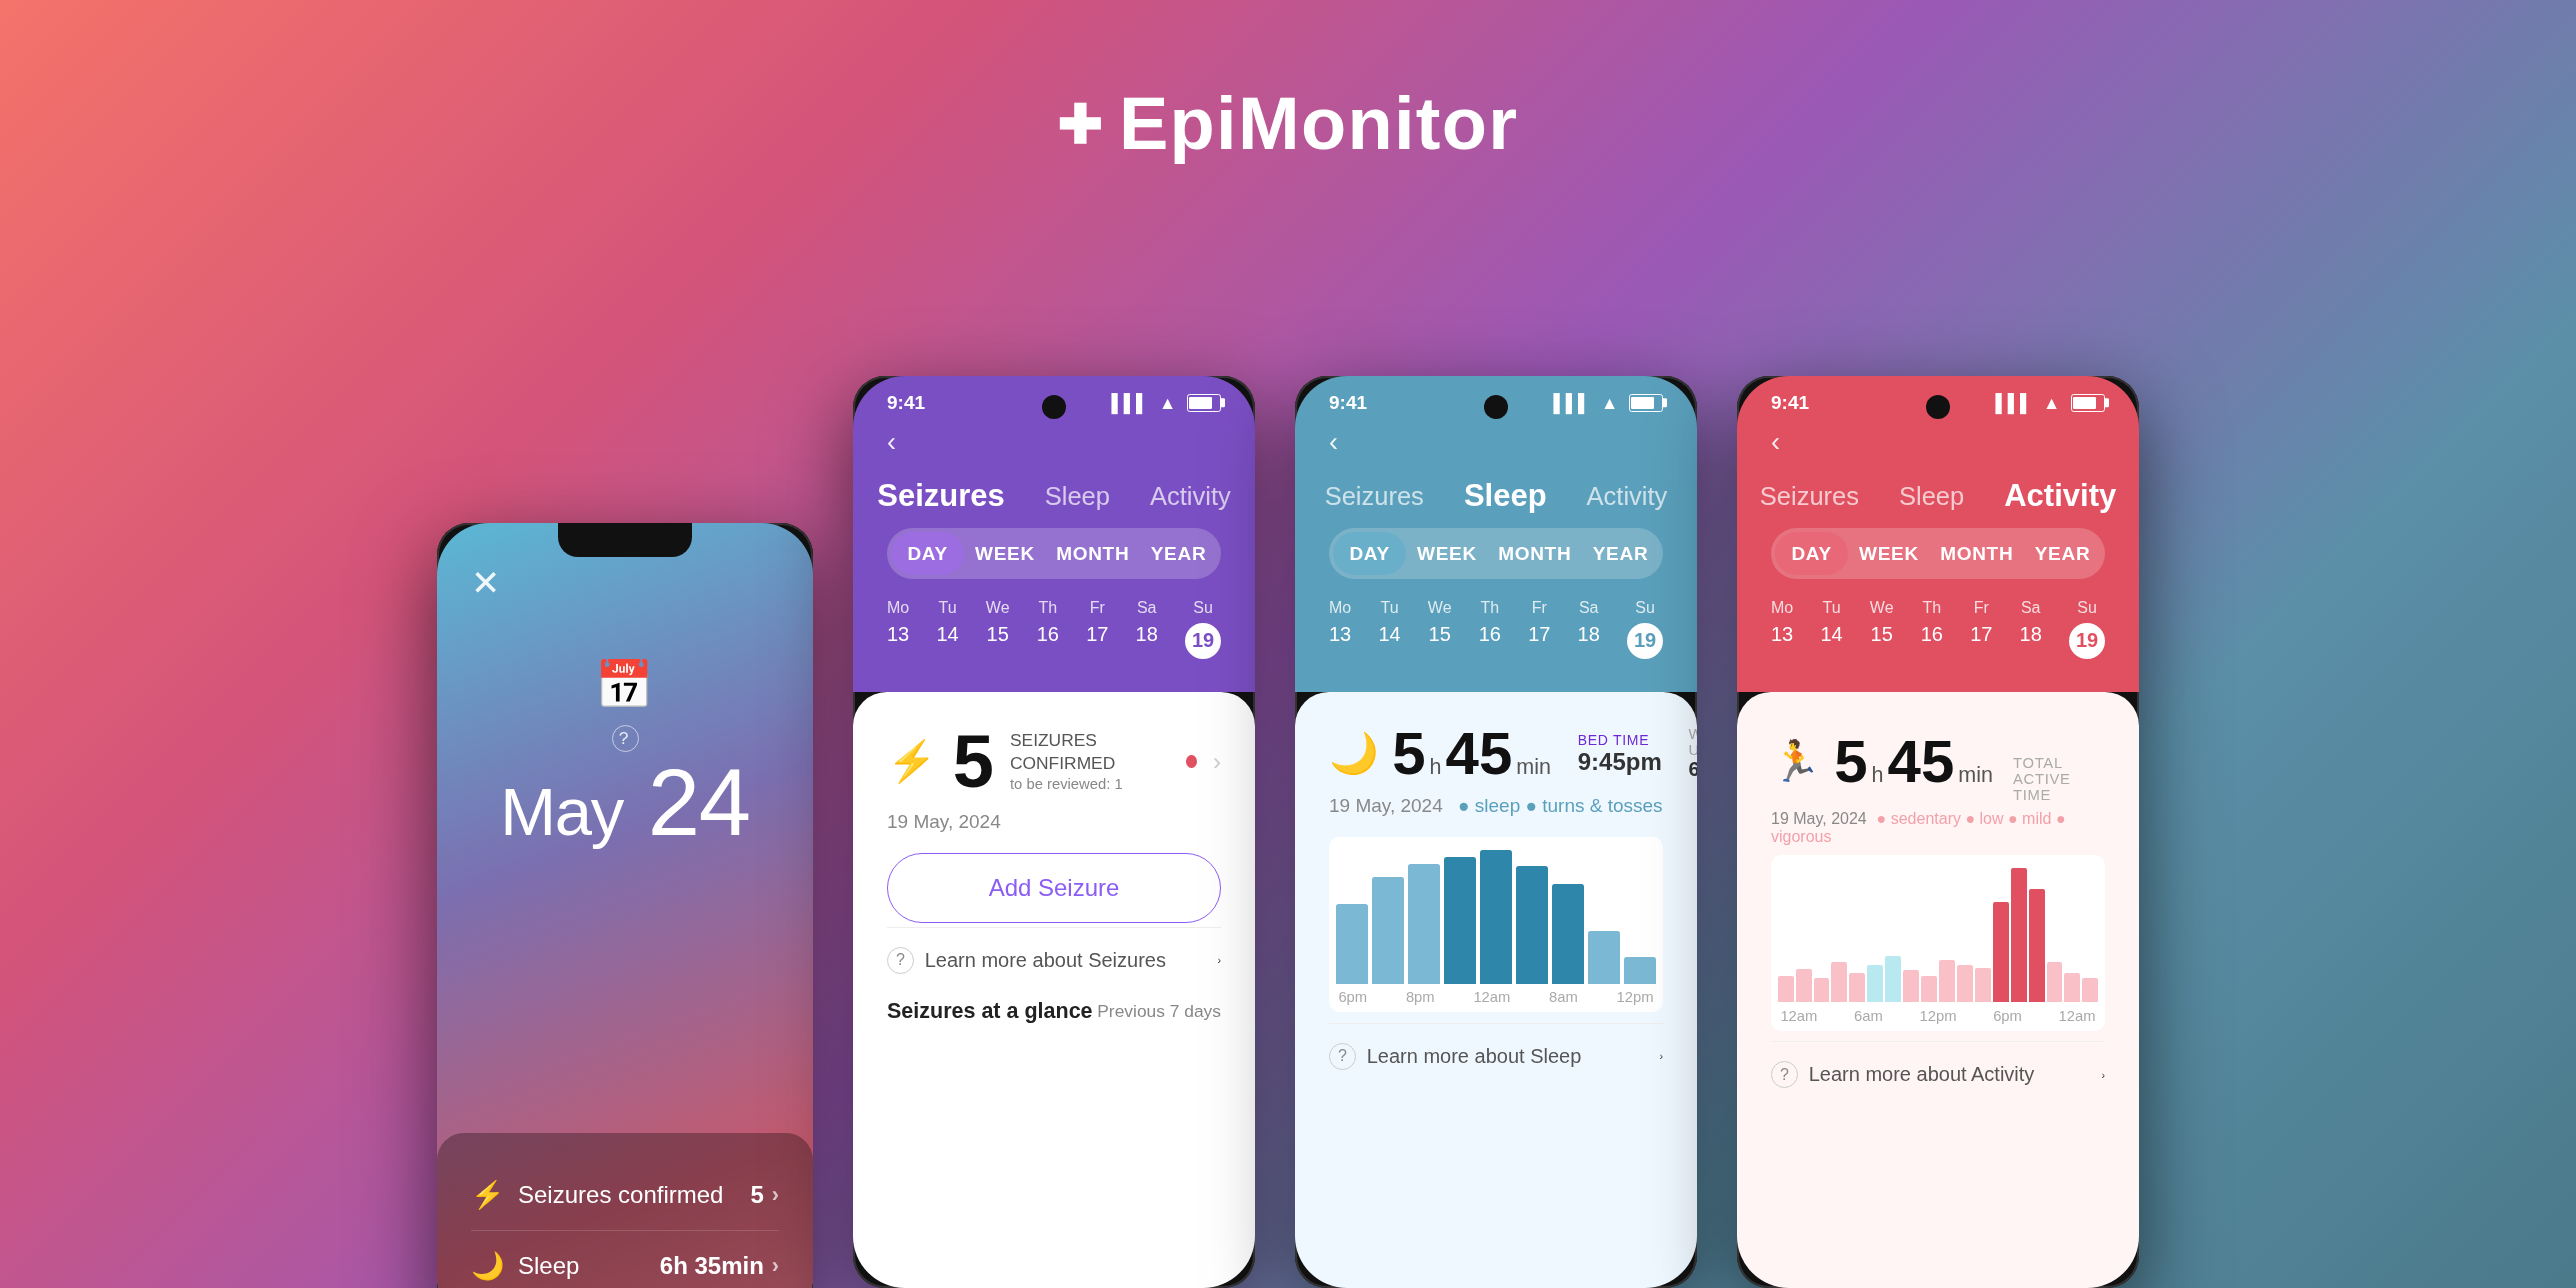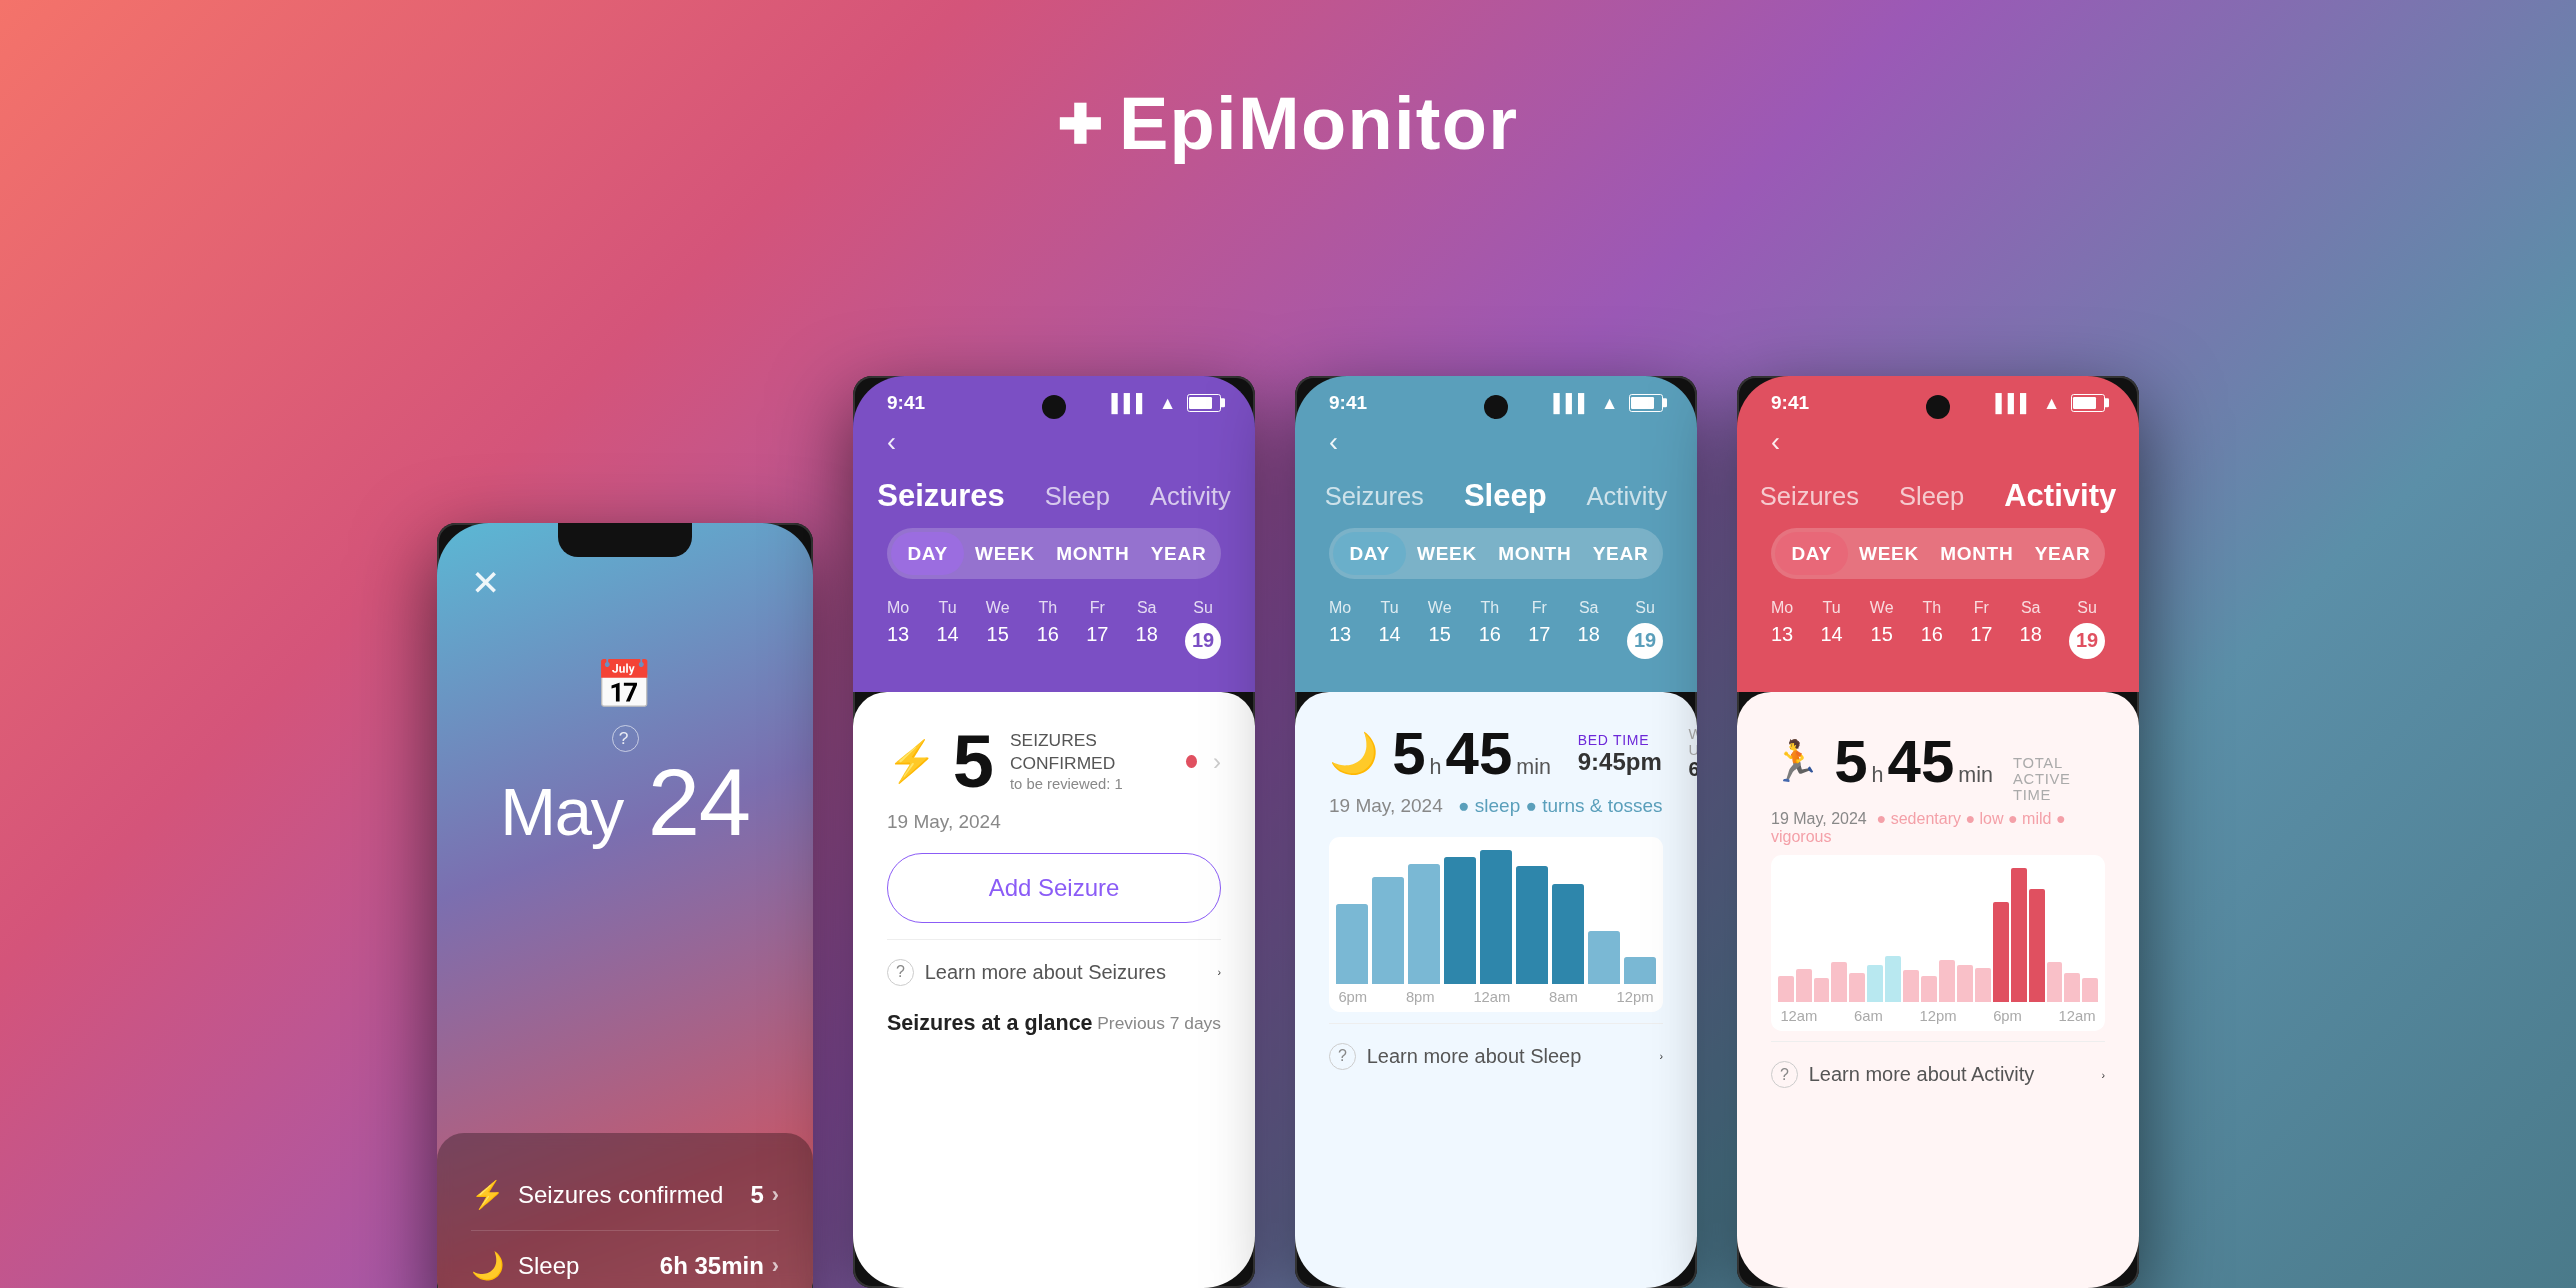--- a/index.html
+++ b/index.html
@@ -44,21 +44,21 @@
       transform: translateX(-50%);
       display: flex;
       align-items: flex-end;
       gap: 40px;
       padding-bottom: 0;
     }
 
     
     .phone {
       position: relative;
-      border-radius: 19px;
+      border-radius: 32px;
       background: #111;
       box-shadow: 0 27px 81px rgba(0,0,0,0.6), inset 0 0 0 2px #333;
       overflow: hidden;
       padding-left: 8px;
     }
 
     
     .phone-1 {
       width: 376px;
       height: 805px;
@@ -355,21 +355,21 @@
     .add-seizure-btn {
       display: block;
       width: 100%;
       padding: 20px;
       border: 1.3px solid #8b5cf6;
       border-radius: 40px;
       background: transparent;
       color: #8b5cf6;
       font-size: 24px;
       text-align: center;
-      margin-bottom: 16px;
+      margin-bottom: 4px;
       cursor: pointer;
     }
 
     .learn-more-row {
       display: flex;
       align-items: center;
       justify-content: space-between;
       padding: 19px 0;
       border-top: 0.7px solid #eee;
     }

